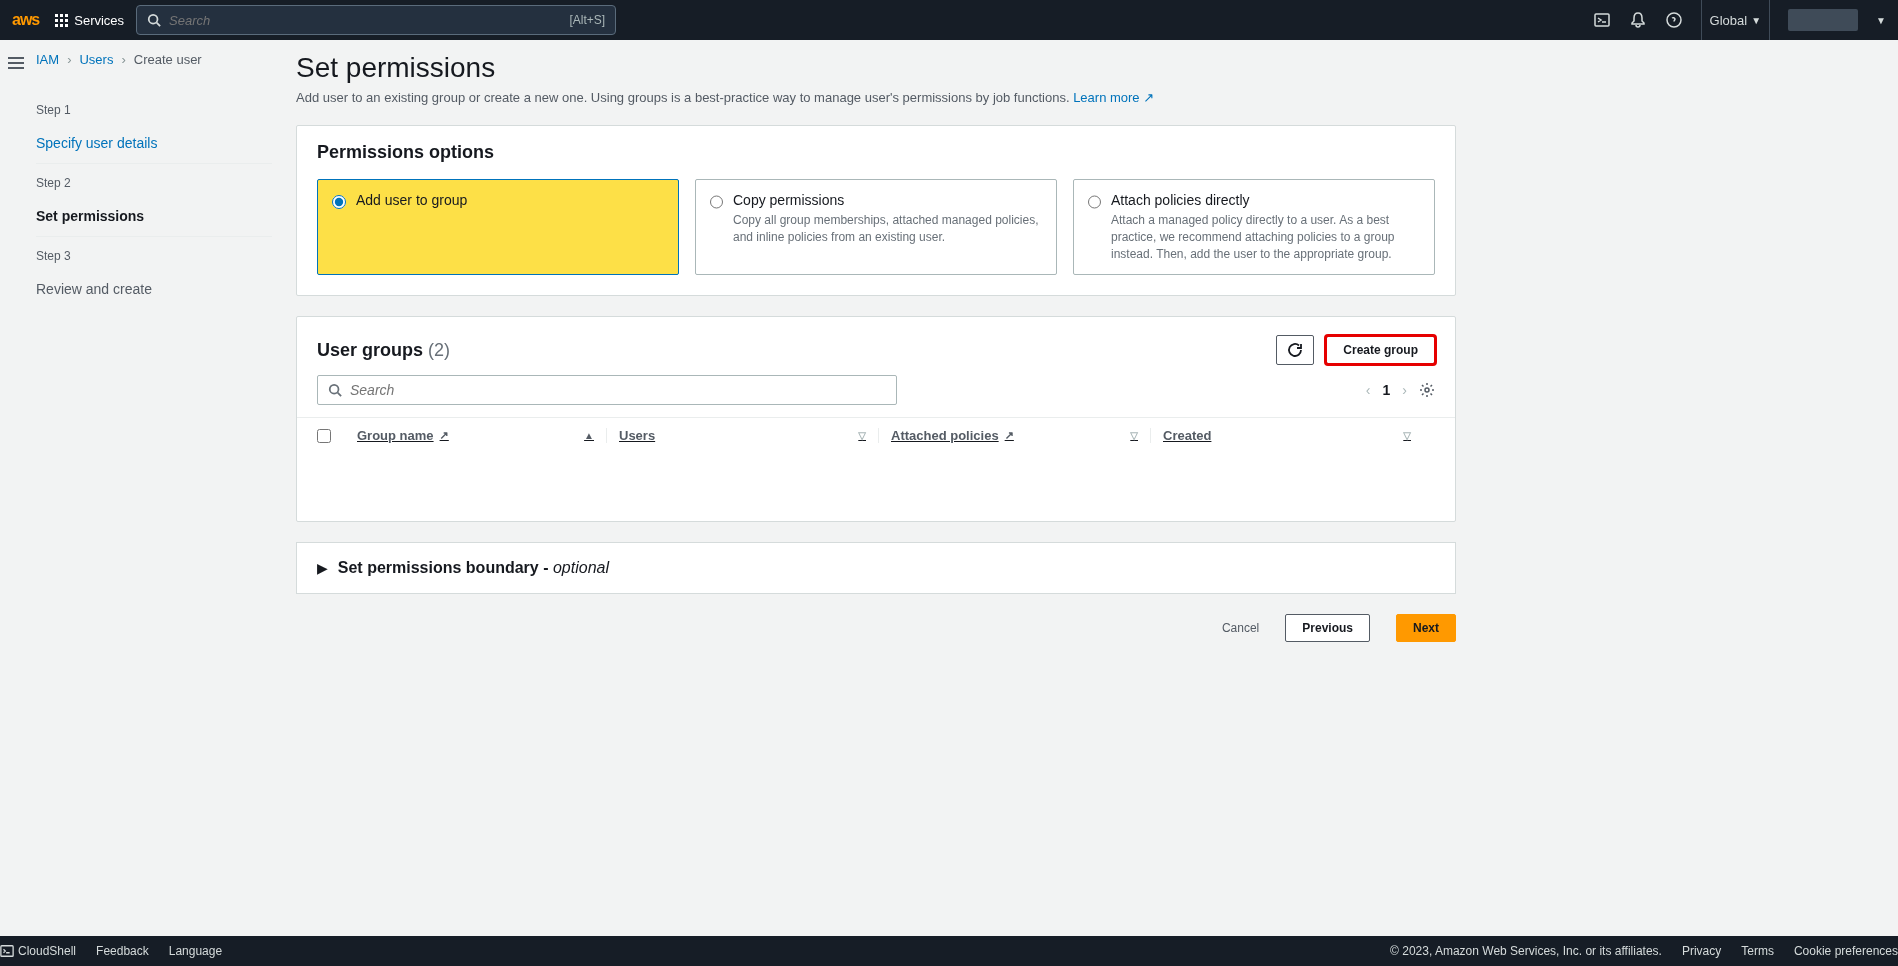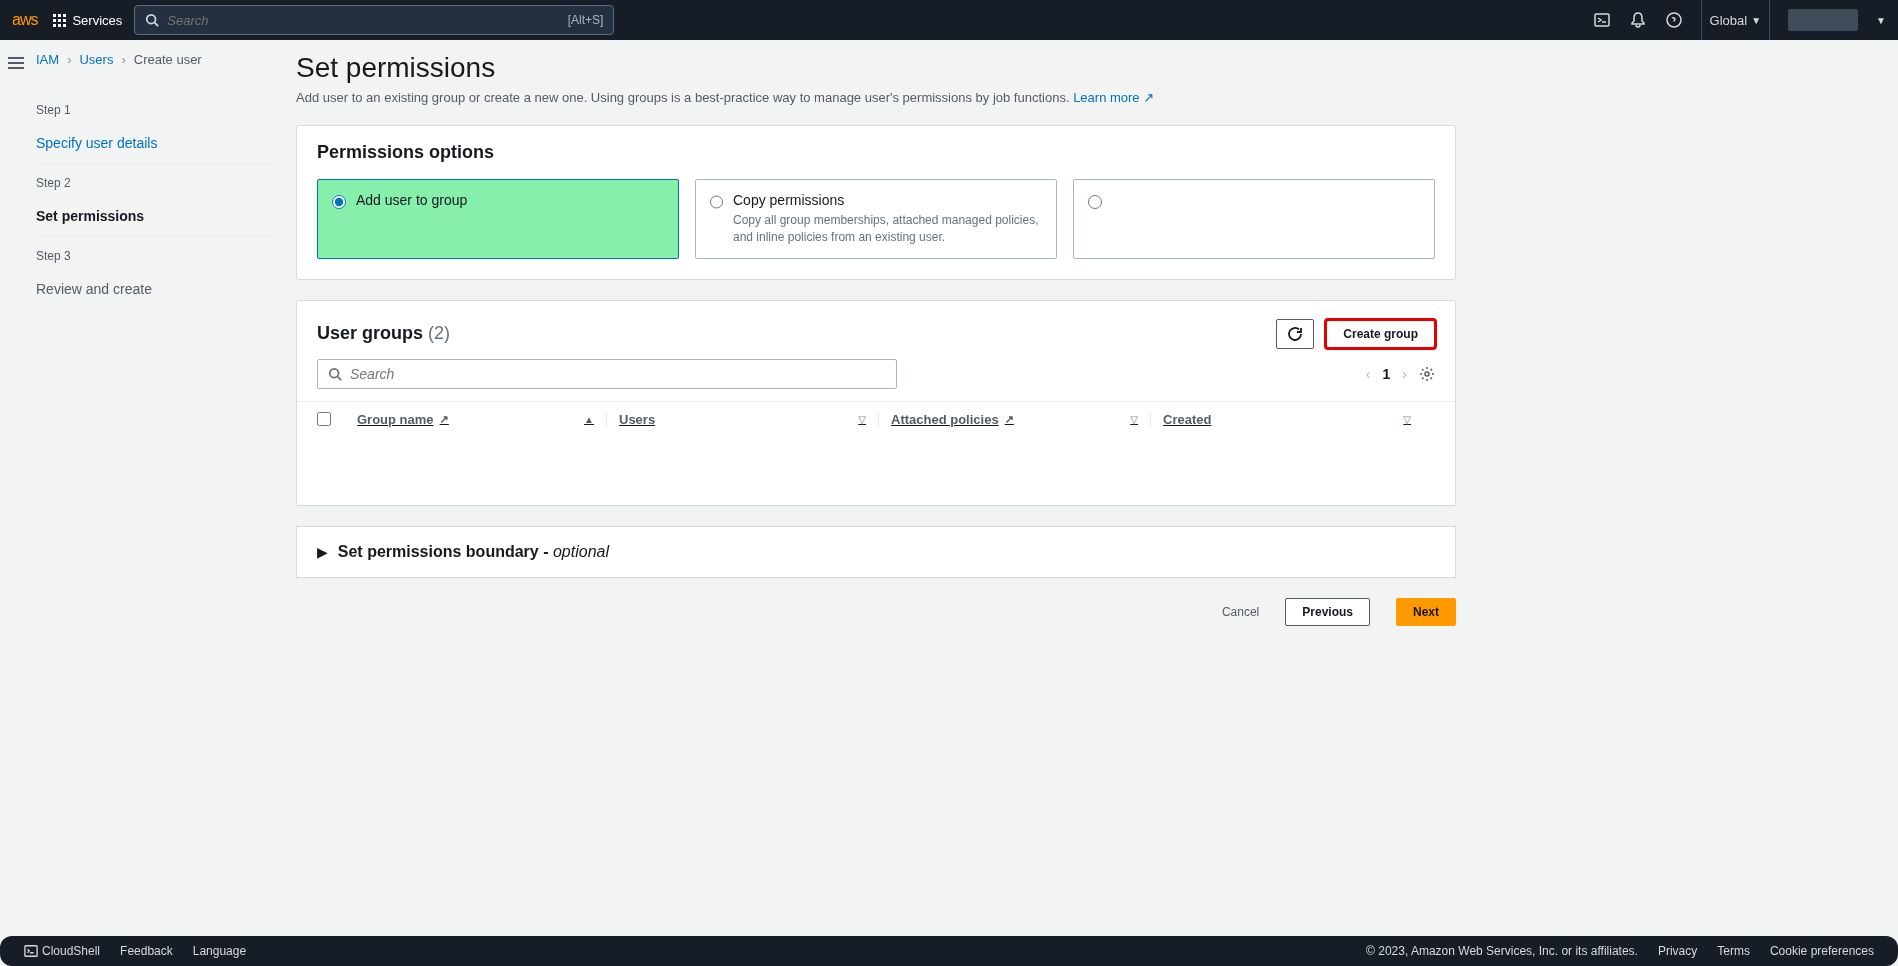--- a/index.html
+++ b/index.html
@@ -1,21 +1,21 @@
 <!DOCTYPE html>
 <html><head>
 <meta charset="utf-8">
 <style>
 * { margin: 0; padding: 0; box-sizing: border-box; font-family: "Amazon Ember", "Helvetica Neue", Arial, sans-serif; }
 body { background: #f2f3f3; color: #16191f; font-size: 14px; }
 
 
 .topnav { background: #161d26; height: 40px; display: flex; align-items: center; padding: 0 12px; color: #d5dbdb; }
 .aws-logo { color: #ff9900; font-weight: bold; font-size: 16px; margin-right: 16px; letter-spacing: -1px; display: flex; align-items: center; }
-.aws-logo-text { font-family: Arial; font-weight: 400; }
+.aws-logo-text { font-family: Arial; font-weight: 700; }
 .services-btn { display: flex; align-items: center; gap: 6px; color: #fff; font-size: 13px; margin-right: 12px; cursor: pointer; }
 .grid-icon { display: inline-grid; grid-template-columns: repeat(3,3px); grid-template-rows: repeat(3,3px); gap: 2px; }
 .grid-icon span { background: #fff; width: 3px; height: 3px; }
 .search-wrap { flex: 0 0 480px; display: flex; align-items: center; background: #24303f; border: 1px solid #5a6b7b; border-radius: 4px; height: 30px; padding: 0 10px; gap: 8px; }
 .search-wrap input { flex: 1; background: transparent; border: none; color: #fff; outline: none; font-style: italic; font-size: 13px; }
 .search-shortcut { color: #aab7b8; font-size: 12px; }
 .topnav-spacer { flex: 1; }
 .topnav-right { display: flex; align-items: center; gap: 18px; }
 .topnav-icon { color: #d5dbdb; cursor: pointer; display: flex; align-items: center; }
 .region-sel { color: #d5dbdb; font-size: 13px; display: flex; align-items: center; gap: 4px; cursor: pointer; padding: 0 8px; border-left: 1px solid #3f4b58; border-right: 1px solid #3f4b58; height: 40px; }
@@ -46,21 +46,21 @@
 .page-title { font-size: 28px; font-weight: 400; margin-bottom: 6px; color: #16191f; }
 .page-desc { font-size: 13px; color: #545b64; margin-bottom: 20px; }
 .page-desc a { color: #0073bb; text-decoration: none; }
 
 .panel { background: #fff; border: 1px solid #d5dbdb; border-radius: 2px; margin-bottom: 20px; }
 .panel-header { padding: 16px 20px; font-size: 18px; font-weight: bold; }
 .panel-body { padding: 0 20px 20px; }
 
 .options-row { display: flex; gap: 16px; }
 .option-card { flex: 1; border: 1px solid #aab7b8; border-radius: 2px; padding: 12px 14px; cursor: pointer; display: flex; gap: 10px; align-items: flex-start; }
-.option-card.selected { border: 1px solid #0073bb; background: #86efac; }
+.option-card.selected { border: 1px solid #0073bb; background: #fde047; }
 .option-card input[type=radio] { margin-top: 3px; accent-color: #0073bb; width: 14px; height: 14px; }
 .option-title { font-size: 14px; font-weight: 400; color: #16191f; margin-bottom: 4px; }
 .option-desc { font-size: 12px; color: #687078; line-height: 1.4; }
 
 .groups-header { display: flex; align-items: center; padding: 18px 20px 10px; gap: 12px; }
 .groups-title { font-size: 18px; font-weight: bold; flex: 1; }
 .groups-count { font-weight: normal; color: #687078; }
 .btn { border: 1px solid #545b64; background: #fff; padding: 6px 16px; border-radius: 2px; font-size: 12px; cursor: pointer; font-weight: bold; color: #16191f; }
 .btn.icon-only { padding: 6px 10px; }
 .btn.highlighted { outline: 3px solid #e60000; outline-offset: -1px; }
@@ -88,21 +88,21 @@
 .ext-icon { font-size: 11px; }
 .table-body { height: 68px; }
 
 .boundary-panel { background: #fff; border: 1px solid #d5dbdb; padding: 16px 20px; display: flex; align-items: center; gap: 10px; margin-bottom: 20px; }
 .boundary-title { font-size: 16px; font-weight: bold; }
 .boundary-opt { font-style: italic; font-weight: normal; }
 
 .actions-row { display: flex; justify-content: flex-end; gap: 10px; padding-bottom: 30px; }
 
 
-.bottombar { position: fixed; bottom: 0; left: 0; right: 0; height: 30px; background: #161d26; color: #d5dbdb; display: flex; align-items: center; padding: 0 24px; font-size: 12px; gap: 20px; border-radius: 12px; }
+.bottombar { position: fixed; bottom: 0; left: 0; right: 0; height: 30px; background: #161d26; color: #d5dbdb; display: flex; align-items: center; padding: 0 0; font-size: 12px; gap: 20px; }
 .bottombar .spacer { flex: 1; }
 .bottombar a { color: #d5dbdb; text-decoration: none; }
 
 input[type=checkbox] { width: 14px; height: 14px; }
 svg { display: block; }
 </style>
 </head>
 <body>
 
 <div class="topnav">
@@ -209,20 +209,24 @@
           </label>
           <label class="option-card">
             <input type="radio" name="permopt" style="">
             <div>
               <div class="option-title">Copy permissions</div>
               <div class="option-desc">Copy all group memberships, attached managed policies, and inline policies from an existing user.</div>
             </div>
           </label>
           <label class="option-card">
             <input type="radio" name="permopt" style="">
+            <div>
+              <div class="option-title">Attach policies directly</div>
+              <div class="option-desc">Attach a managed policy directly to a user. As a best practice, we recommend attaching policies to a group instead. Then, add the user to the appropriate group.</div>
+            </div>
           </label>
         </div>
       </div>
     </div>
 
     <div class="panel">
       <div class="groups-header">
         <div class="groups-title">
           <span>User groups</span>
           <span class="groups-count">(2)</span>

